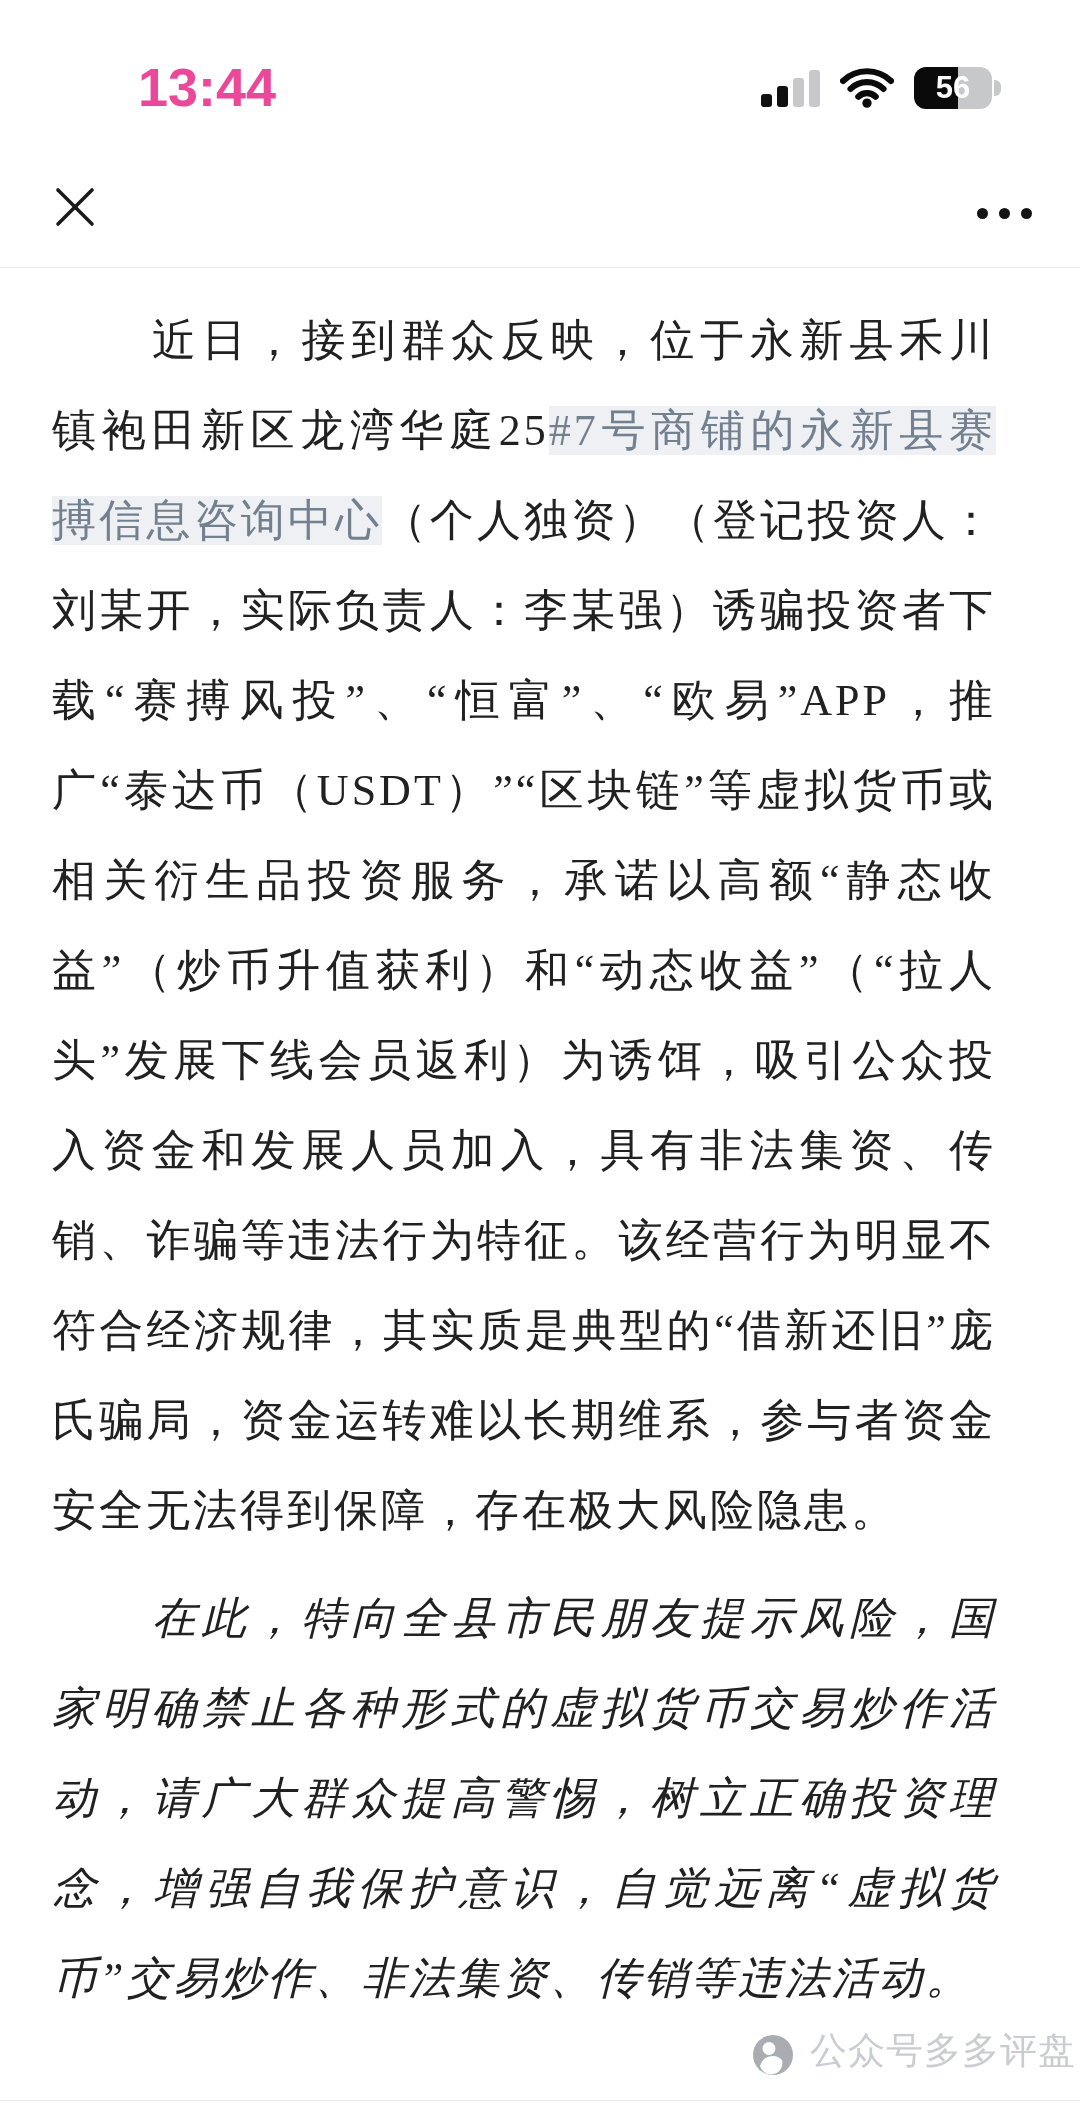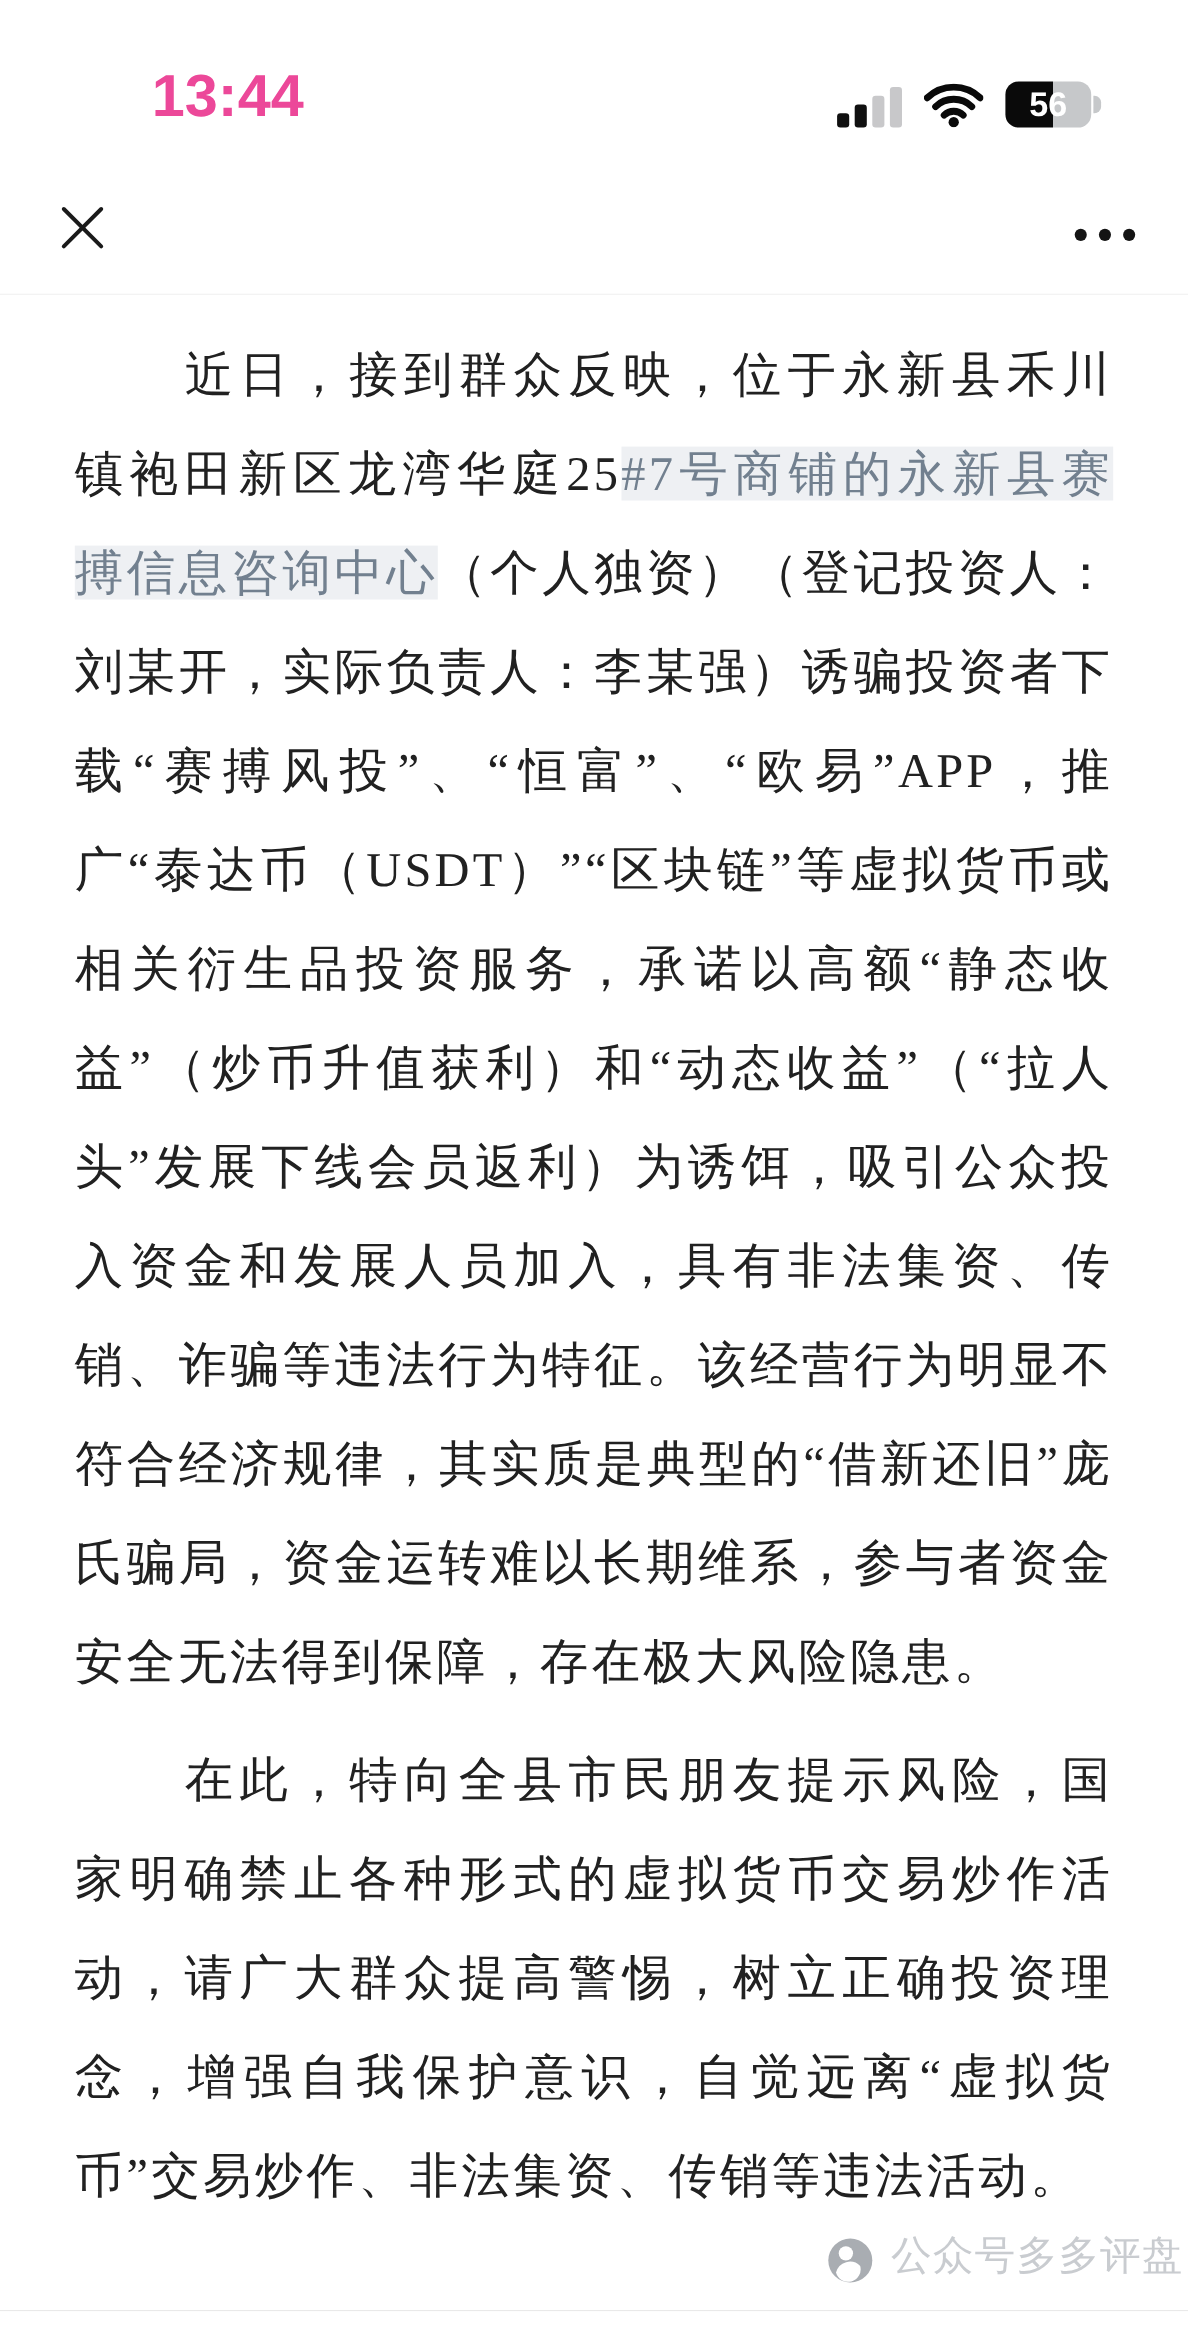--- a/index.html
+++ b/index.html
@@ -17,21 +17,21 @@
   .status-bar {
     position: absolute; top: 0; left: 0; right: 0; height: 140px;
   }
   .status-time {
     position: absolute; left: 138px; top: 56px;
     font-size: 54px; font-weight: 700; color: #ec4899;
     letter-spacing: 0px;
   }
   .status-icons {
     position: absolute; right: 88px; top: 60px;
-    display: flex; align-items: flex-end; gap: 20px; height: 56px;
+    display: flex; align-items: center; gap: 20px; height: 56px;
   }
   .signal { display: flex; align-items: flex-end; gap: 5px; height: 38px; }
   .signal .bar { width: 11px; border-radius: 3px; background: #c8c8ca; }
   .signal .bar.on { background: #101010; }
   .b1 { height: 13px; } .b2 { height: 21px; } .b3 { height: 29px; } .b4 { height: 37px; }
   .wifi { display: block; }
   .battery {
     position: relative; width: 78px; height: 42px; border-radius: 12px;
     background: linear-gradient(to right, #0a0a0a 0 56%, #c6c8ca 56% 100%);
     display: flex; align-items: center; justify-content: center;
@@ -49,29 +49,29 @@
   .close-btn { position: absolute; left: 52px; top: 44px; width: 46px; height: 46px; cursor: pointer; }
   .more-btn {
     position: absolute; right: 42px; top: 62px;
     display: flex; gap: 11px; cursor: pointer; padding: 6px;
   }
   .more-btn .dot { width: 11px; height: 11px; border-radius: 50%; background: #141414; }
   .nav-sep { position: absolute; top: 267px; left: 0; width: 100%; height: 1px; background: #f0f0f0; }
 
   
   .doc {
-    position: absolute; left: 68px; top: 296px; width: 944px;
+    position: absolute; left: 52px; top: 296px; width: 944px;
     font-family: "Liberation Serif", "DejaVu Serif", serif;
     font-size: 44px; line-height: 90px; letter-spacing: 3px;
     color: var(--text, #212121);
     text-align: justify;
     z-index: 2;
   }
   .doc p { margin: 0; text-indent: 100px; }
-  .doc p + p { margin-top: 18px; }
+  .doc p + p { margin-top: 18px; font-style: italic; }
   .doc .link {
     color: var(--link, #72808f);
     background: #eef0f3;
     cursor: pointer;
   }
 
   
   .watermark {
     position: absolute; left: 752px; top: 2026px;
     display: flex; align-items: flex-end; gap: 16px;

